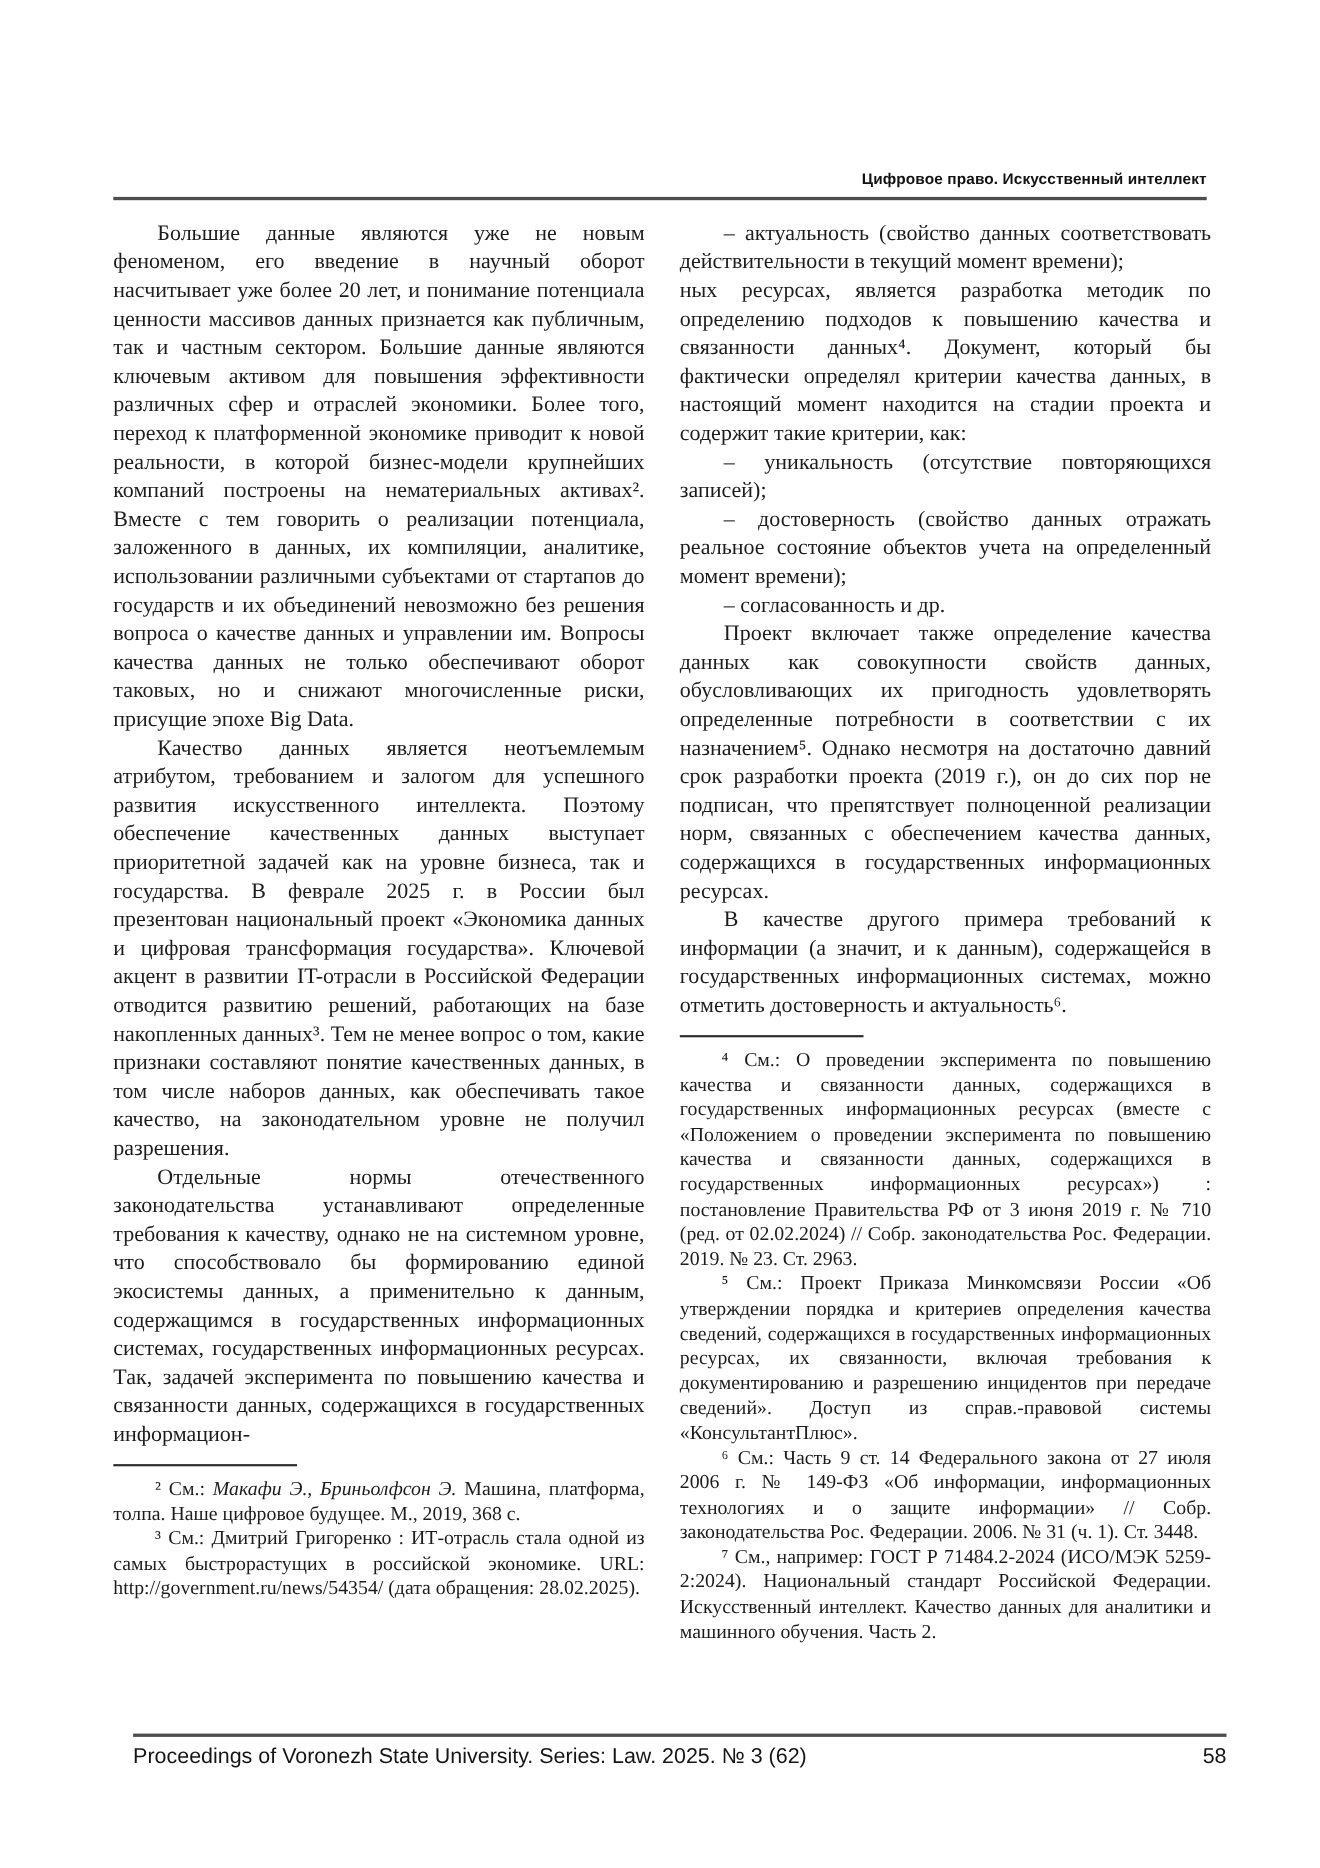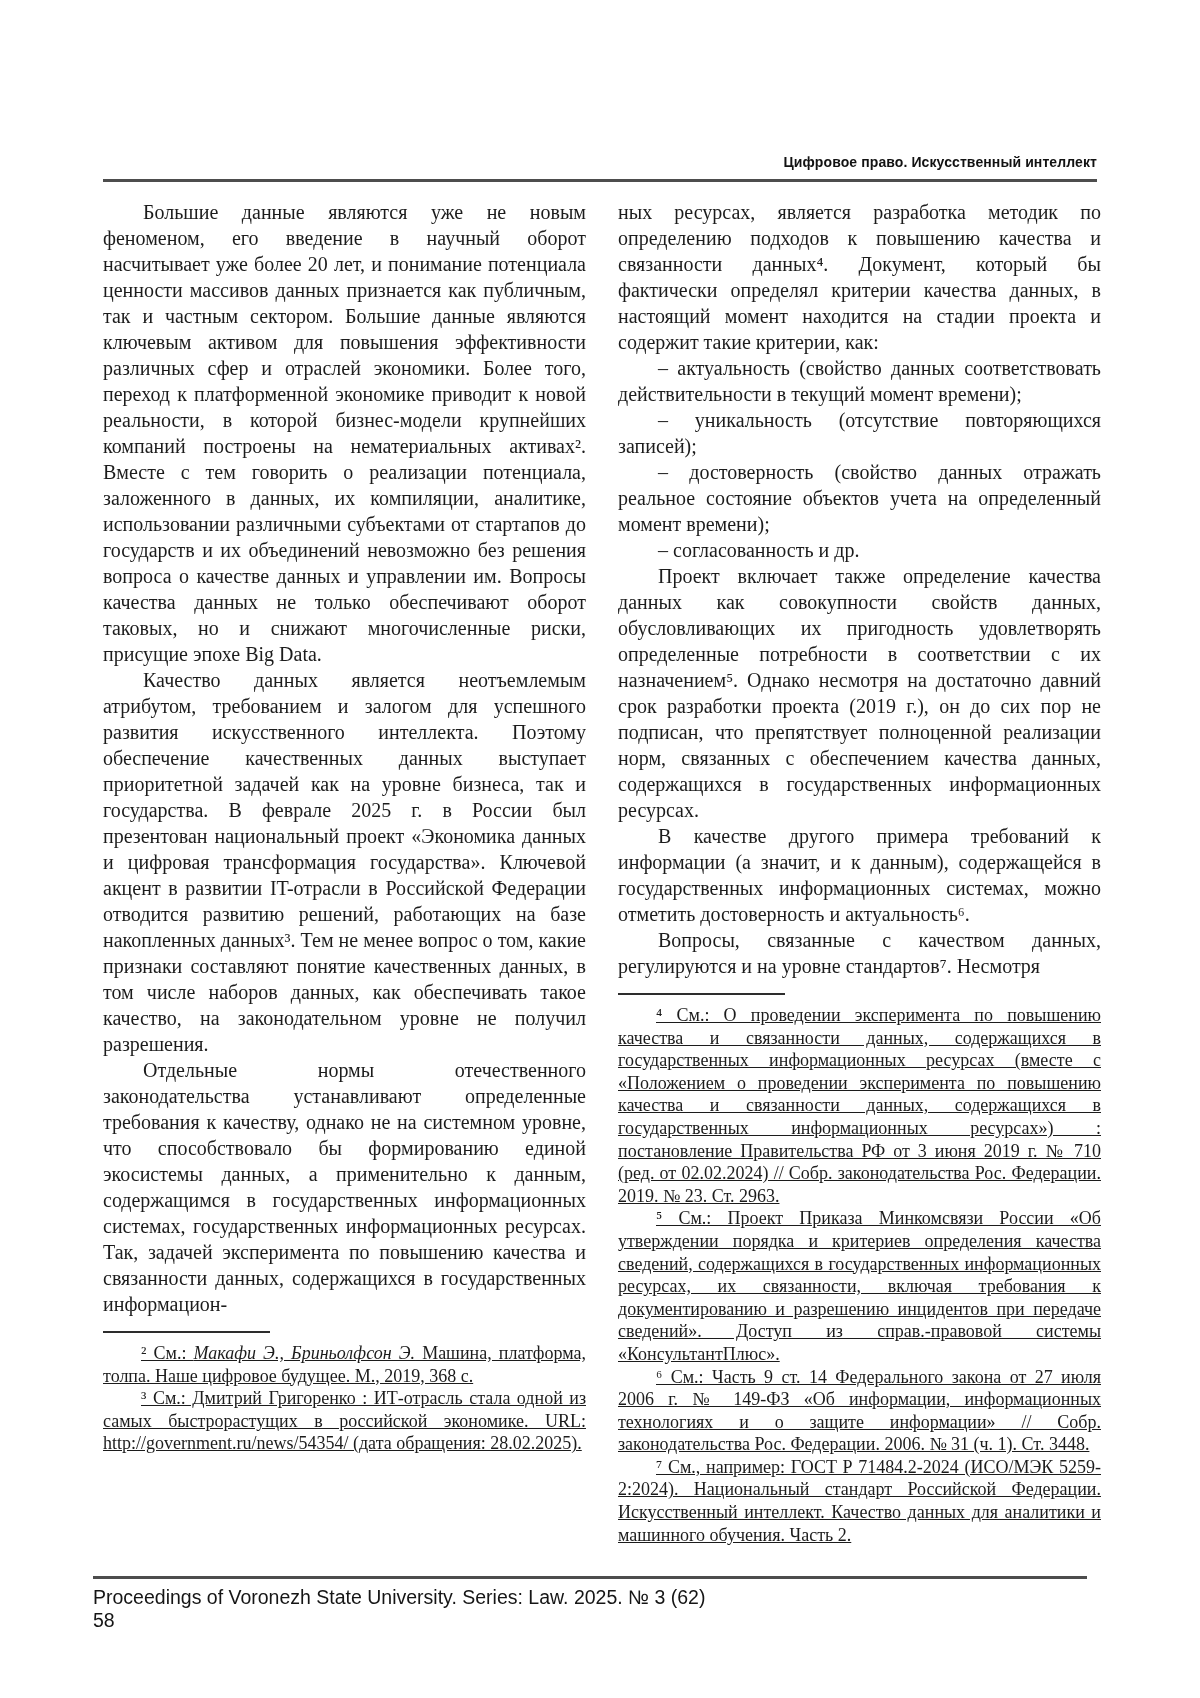--- a/index.html
+++ b/index.html
@@ -66,37 +66,35 @@
     border-top: 2px solid #2d2d2d;
     margin: 0 0 9px 0;
   }
   .fn {
     margin: 0;
     font-size: 18px;
     line-height: 22.6px;
     text-align: justify;
     text-indent: 38px;
     color: #1c1c1c;
-    text-decoration: underline;
   }
   .fn .authors { font-style: italic; }
   .page-footer {
     position: absolute;
-    left: 93px;
+    left: 121px;
     top: 1576px;
     width: 994px;
     border-top: 3px solid #4d4d4d;
     padding-top: 7px;
     display: flex;
     justify-content: space-between;
-    align-items: flex-start;
+    align-items: center;
     font-family: "Liberation Sans", "DejaVu Sans", sans-serif;
     font-size: 19.5px;
     color: #151515;
-    flex-direction: column;
   }
 </style>
 </head>
 <body>
 
 <div class="page">
 
   <header class="running-head">
     <span>Цифровое право. Искусственный интеллект</span>
   </header>
@@ -110,28 +108,27 @@
       <p class="body-p">Отдельные нормы отечественного законодательства устанавливают определенные требования к качеству, однако не на системном уровне, что способствовало бы формированию единой экосистемы данных, а применительно к данным, содержащимся в государственных информационных системах, государственных информационных ресурсах. Так, задачей эксперимента по повышению качества и связанности данных, содержащихся в государственных информацион-</p>
 
       <div class="footnotes">
         <div class="fn-rule"></div>
         <p class="fn"><span>² См.: </span><span class="authors">Макафи Э., Бриньолфсон Э.</span><span> Машина, платформа, толпа. Наше цифровое будущее. М., 2019, 368 с.</span></p>
         <p class="fn">³ См.: Дмитрий Григоренко : ИТ-отрасль стала одной из самых быстрорастущих в российской экономике. URL: http://government.ru/news/54354/ (дата обращения: 28.02.2025).</p>
       </div>
     </section>
 
     <section class="col">
+      <p class="body-p">– актуальность (свойство данных соответствовать действительности в текущий момент времени);</p>
       <p class="body-p noindent">ных ресурсах, является разработка методик по определению подходов к повышению качества и связанности данных⁴. Документ, который бы фактически определял критерии качества данных, в настоящий момент находится на стадии проекта и содержит такие критерии, как:</p>
-      <p class="body-p">– актуальность (свойство данных соответствовать действительности в текущий момент времени);</p>
       <p class="body-p">– уникальность (отсутствие повторяющихся записей);</p>
       <p class="body-p">– достоверность (свойство данных отражать реальное состояние объектов учета на определенный момент времени);</p>
       <p class="body-p">– согласованность и др.</p>
       <p class="body-p">Проект включает также определение качества данных как совокупности свойств данных, обусловливающих их пригодность удовлетворять определенные потребности в соответствии с их назначением⁵. Однако несмотря на достаточно давний срок разработки проекта (2019 г.), он до сих пор не подписан, что препятствует полноценной реализации норм, связанных с обеспечением качества данных, содержащихся в государственных информационных ресурсах.</p>
       <p class="body-p">В качестве другого примера требований к информации (а значит, и к данным), содержащейся в государственных информационных системах, можно отметить достоверность и актуальность⁶.</p>
-      <p class="body-p">Вопросы, связанные с качеством данных, регулируются и на уровне стандартов⁷. Несмотря</p>
 
       <div class="footnotes">
         <div class="fn-rule"></div>
         <p class="fn">⁴ См.: О проведении эксперимента по повышению качества и связанности данных, содержащихся в государственных информационных ресурсах (вместе с «Положением о проведении эксперимента по повышению качества и связанности данных, содержащихся в государственных информационных ресурсах») : постановление Правительства РФ от 3 июня 2019 г. № 710 (ред. от 02.02.2024) // Собр. законодательства Рос. Федерации. 2019. № 23. Ст. 2963.</p>
         <p class="fn">⁵ См.: Проект Приказа Минкомсвязи России «Об утверждении порядка и критериев определения качества сведений, содержащихся в государственных информационных ресурсах, их связанности, включая требования к документированию и разрешению инцидентов при передаче сведений». Доступ из справ.-правовой системы «КонсультантПлюс».</p>
         <p class="fn">⁶ См.: Часть 9 ст. 14 Федерального закона от 27 июля 2006 г. № 149-ФЗ «Об информации, информационных технологиях и о защите информации» // Собр. законодательства Рос. Федерации. 2006. № 31 (ч. 1). Ст. 3448.</p>
         <p class="fn">⁷ См., например: ГОСТ Р 71484.2-2024 (ИСО/МЭК 5259-2:2024). Национальный стандарт Российской Федерации. Искусственный интеллект. Качество данных для аналитики и машинного обучения. Часть 2.</p>
       </div>
     </section>
 

